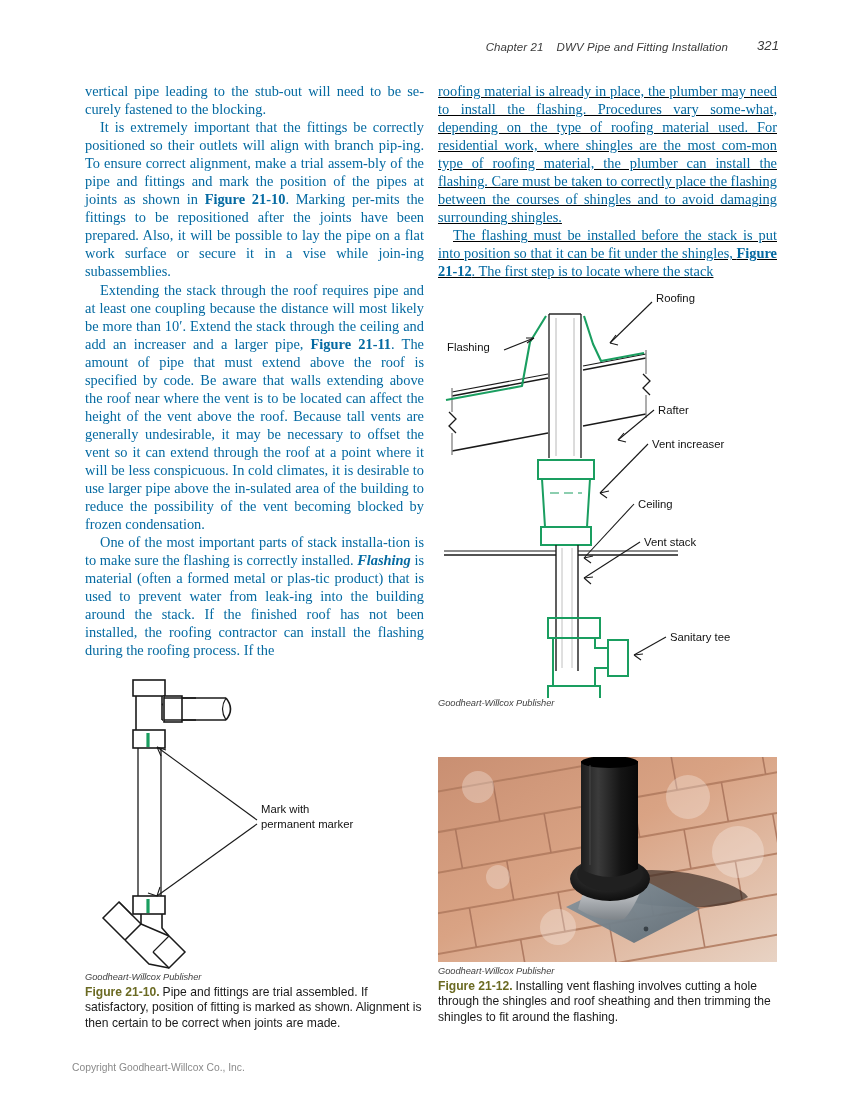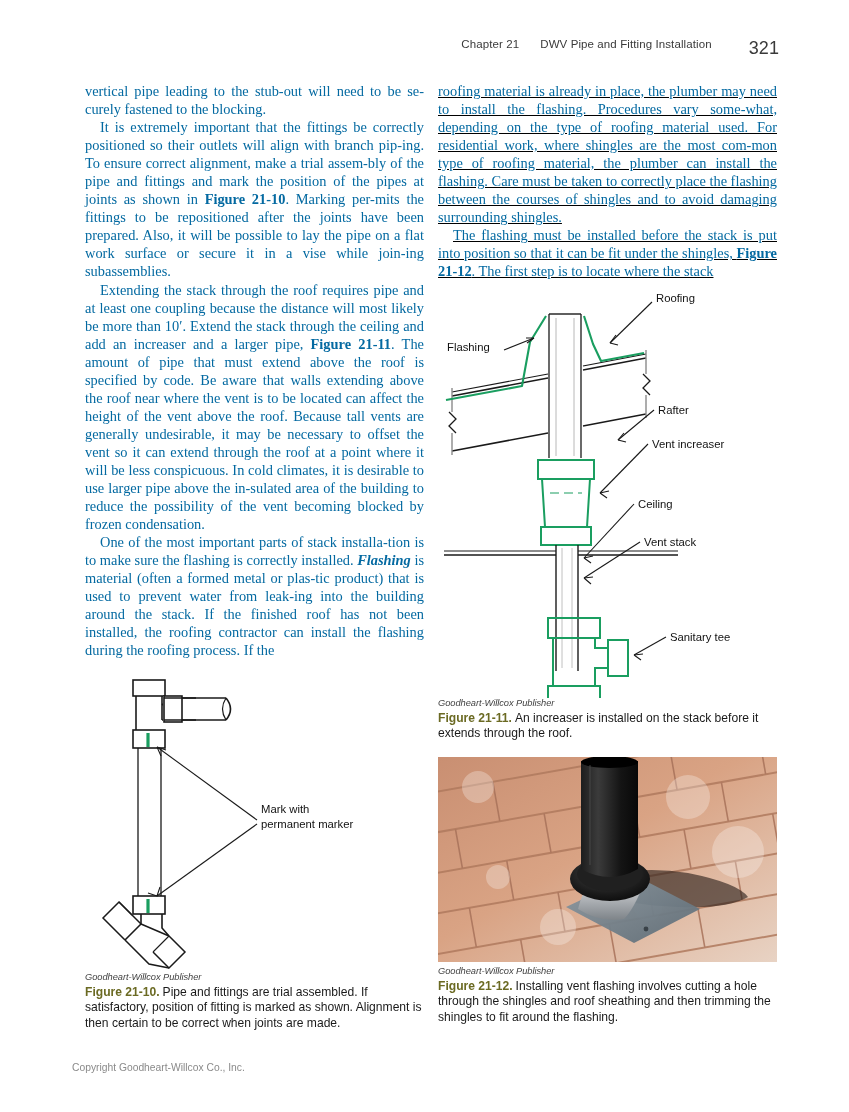--- a/index.html
+++ b/index.html
@@ -21,30 +21,31 @@
     inset: 0;
     background: #fff;
   }
 
   
   .runhead {
     position: absolute;
     top: 38px;
     right: 70px;
     display: flex;
-    align-items: flex-start;
-    gap: 8px;
+    align-items: flex-end;
+    gap: 0;
     font-family: "Liberation Sans", sans-serif;
     font-size: 11.5px;
     color: #3a3a3a;
     letter-spacing: .1px;
+    font-style: italic;
   }
   .runhead .chap { margin-right: 13px; }
   .runhead .ttl  { margin-right: 29px; }
-  .runhead .pno  { font-size: 18px; color: #3a3a3a; }
+  .runhead .pno  { font-size: 13px; color: #3a3a3a; }
 
   
   .col {
     position: absolute;
     width: 339px;
     top: 82px;
   }
   .col-left  { left: 85px; }
   .col-right { left: 438px; text-decoration: underline; }
 
@@ -218,23 +219,20 @@
       <text class="lbl" x="218" y="14">Roofing</text>
       <text class="lbl" x="9" y="63">Flashing</text>
       <text class="lbl" x="220" y="126">Rafter</text>
       <text class="lbl" x="214" y="160">Vent increaser</text>
       <text class="lbl" x="200" y="220">Ceiling</text>
       <text class="lbl" x="206" y="258">Vent stack</text>
       <text class="lbl" x="232" y="353">Sanitary tee</text>
     </svg>
 
     <div class="credit">Goodheart-Willcox Publisher</div>
-    <div class="caption">
-      <span class="fignum">Figure 21-11.</span><span>An increaser is installed on the stack before it extends through the roof.</span>
-    </div>
   </div>
 
   <div class="figblock" style="left:438px; top:757px; width:344px;">
 
     <div class="photo">
       <svg width="339" height="205" viewBox="0 0 339 205">
         <defs>
           <linearGradient id="roofbg" x1="0" y1="0" x2="1" y2="1">
             <stop offset="0%" stop-color="#c98f72"></stop>
             <stop offset="45%" stop-color="#d9a384"></stop>

